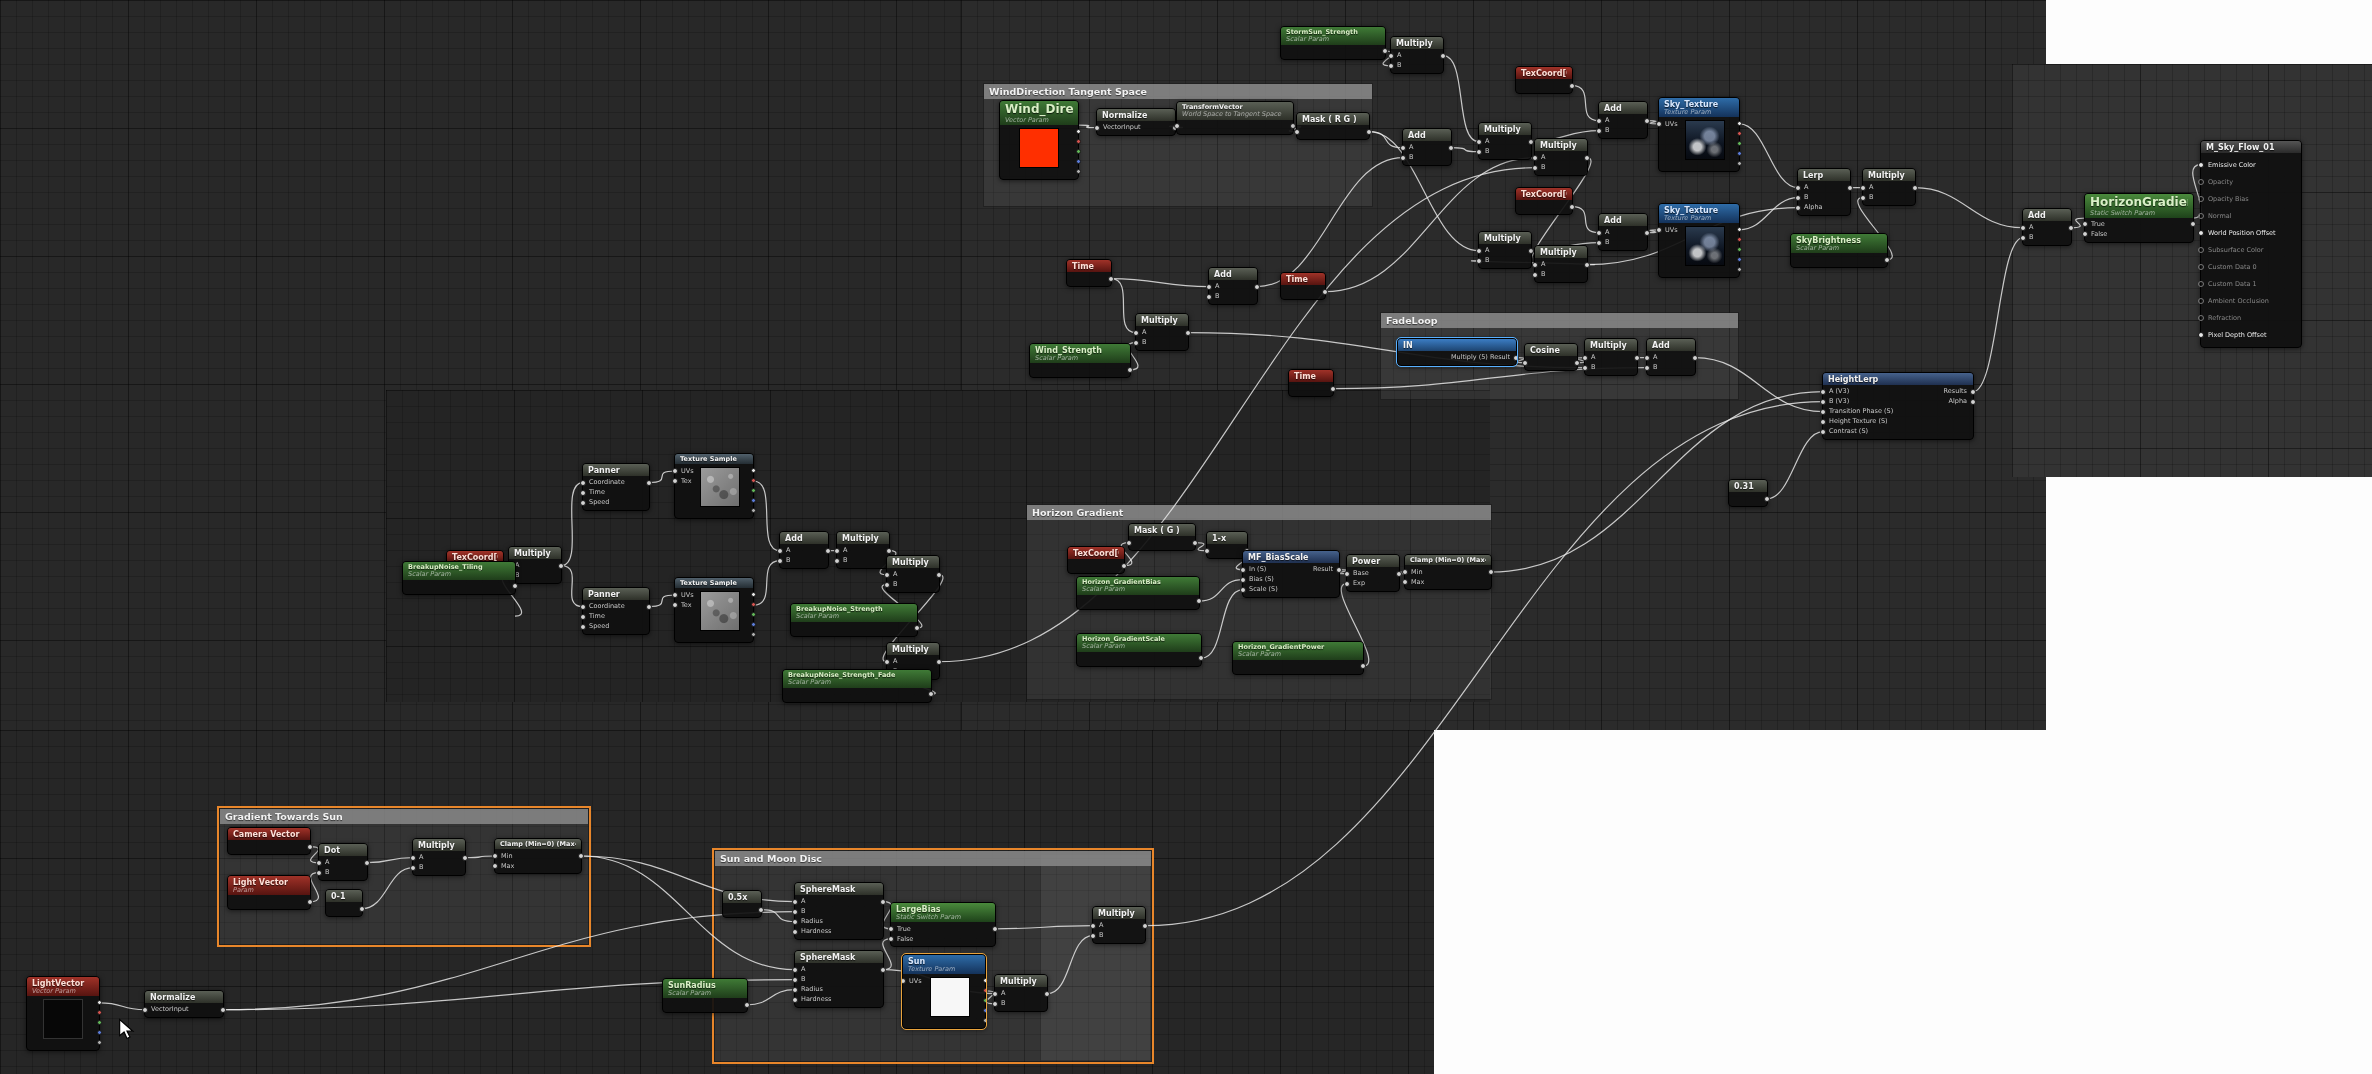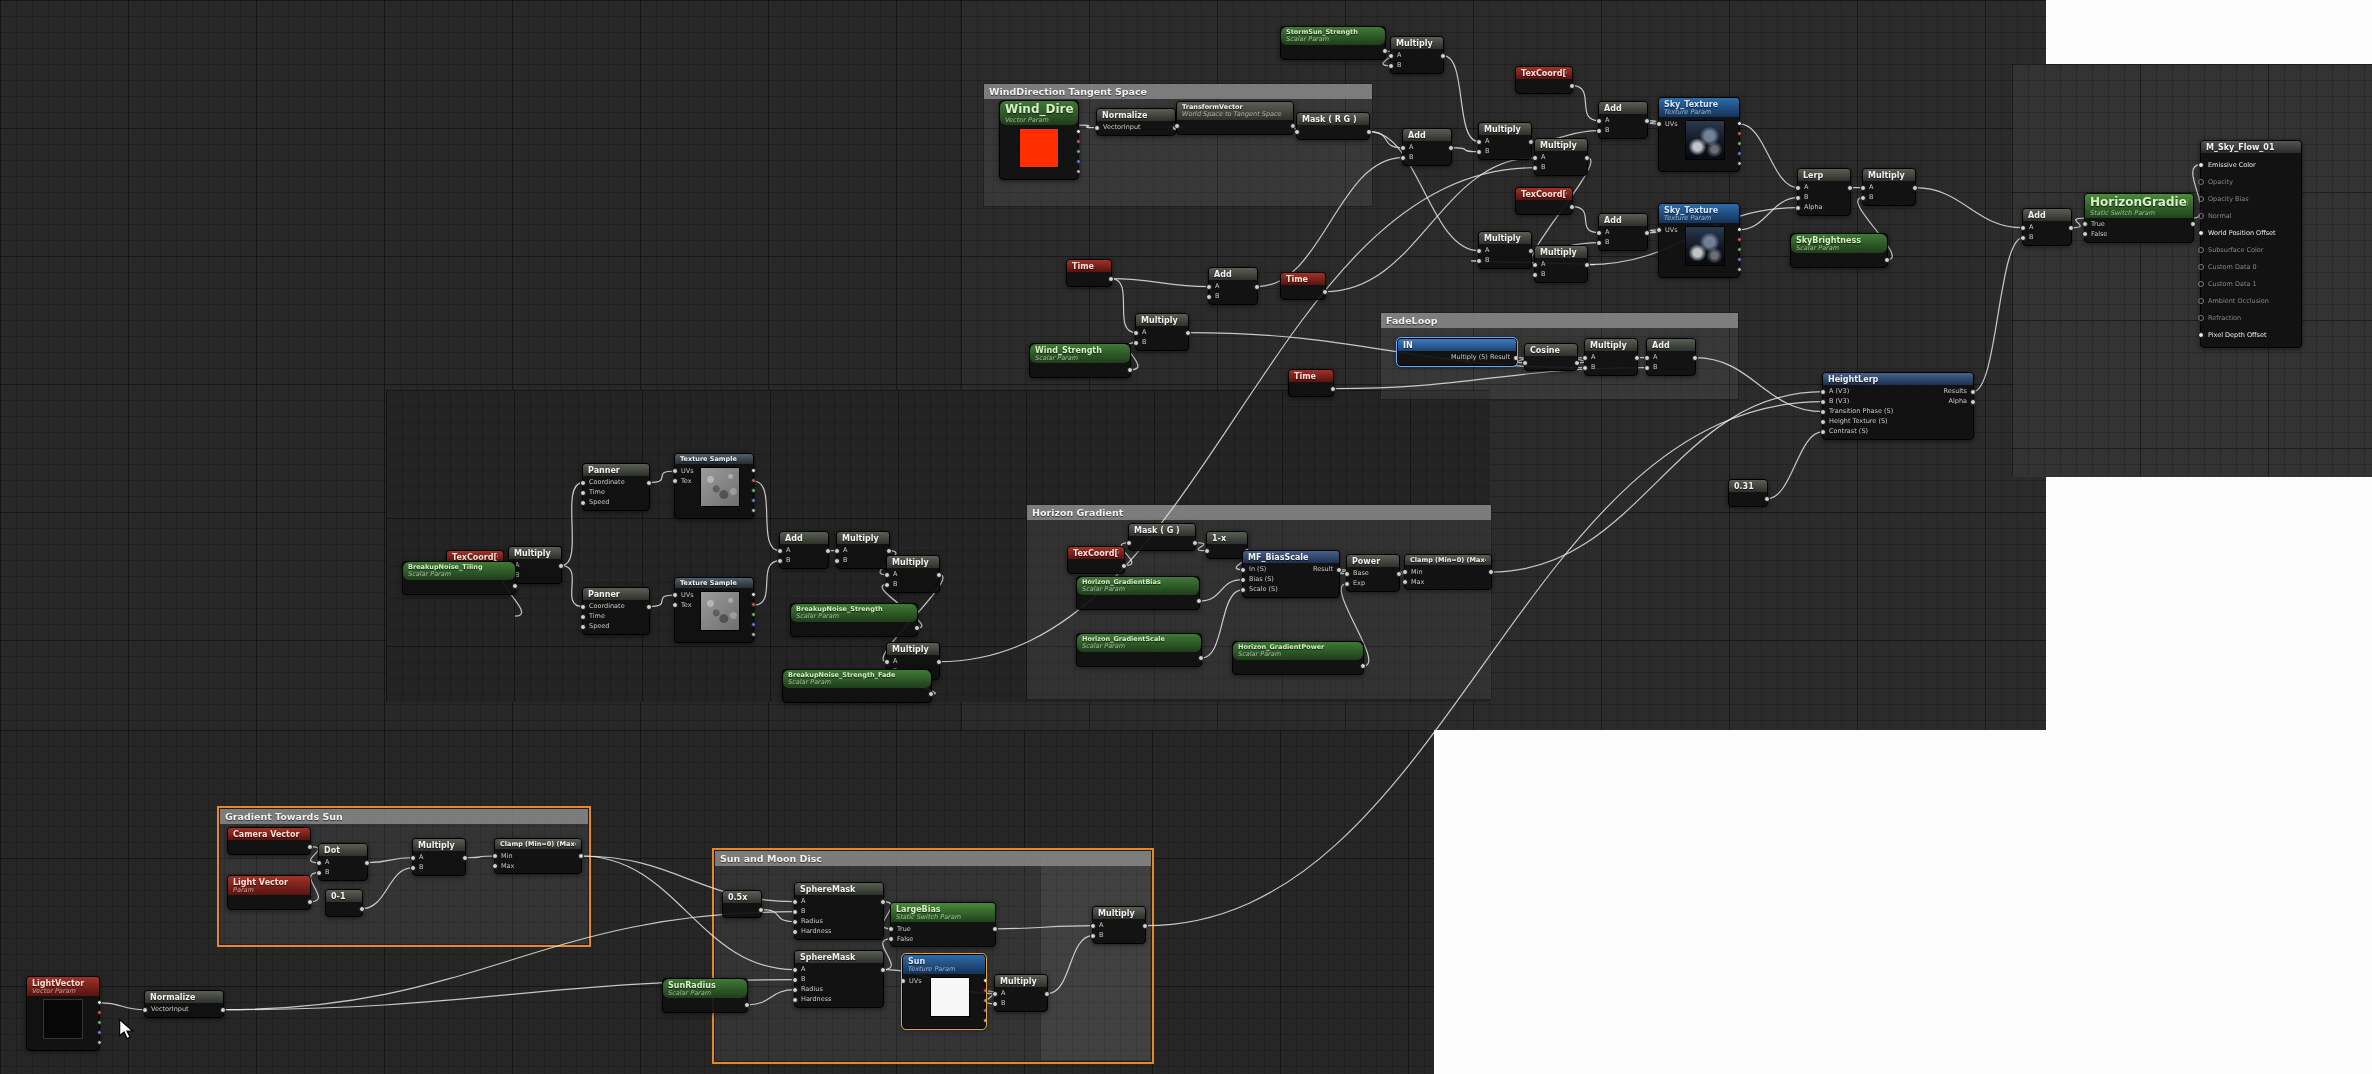--- a/index.html
+++ b/index.html
@@ -25,21 +25,21 @@
   .node{position:absolute;z-index:3;background:rgba(16,16,16,0.93);border:1px solid #000;
     border-radius:4px;box-shadow:0 1px 5px rgba(0,0,0,0.55);}
   .node.sel{outline:1.5px solid #e8a33d;}
   .node.selb{outline:1.5px solid #58b0ff;}
   .nhdr{padding:2px 5px 1px 5px;border-radius:3px 3px 0 0;}
   .ntitle{font-size:8px;font-weight:bold;color:#f2f2f2;line-height:1.15;white-space:nowrap;
     overflow:hidden;text-shadow:0 1px 1px rgba(0,0,0,0.7);}
   .nsub{font-size:6.5px;font-style:italic;color:rgba(255,255,255,0.55);line-height:1.1;
     white-space:nowrap;overflow:hidden;}
   .hdr-math{background:linear-gradient(180deg,#5a5f55,#2e3129);}
-  .hdr-param{background:linear-gradient(180deg,#3f7a36,#1f3d1a);border-radius:6px;}
+  .hdr-param{background:linear-gradient(180deg,#3f7a36,#1f3d1a);}
   .hdr-param .ntitle{color:#d9f0c6;}
   .hdr-switch{background:linear-gradient(180deg,#4a8a3c,#1e421a);}
   .hdr-switch .ntitle{color:#d9f0c6;}
   .hdr-red{background:linear-gradient(180deg,#a03228,#571410);}
   .hdr-red .ntitle{color:#ffe0d8;}
   .hdr-tex{background:linear-gradient(180deg,#51606b,#242d33);}
   .hdr-texparam{background:linear-gradient(180deg,#2e6ca8,#14325a);}
   .hdr-texparam .ntitle{color:#d8e8ff;}
   .hdr-func{background:linear-gradient(180deg,#46628c,#1f3050);}
   .hdr-blue{background:linear-gradient(180deg,#3b7dc4,#1d4470);}

